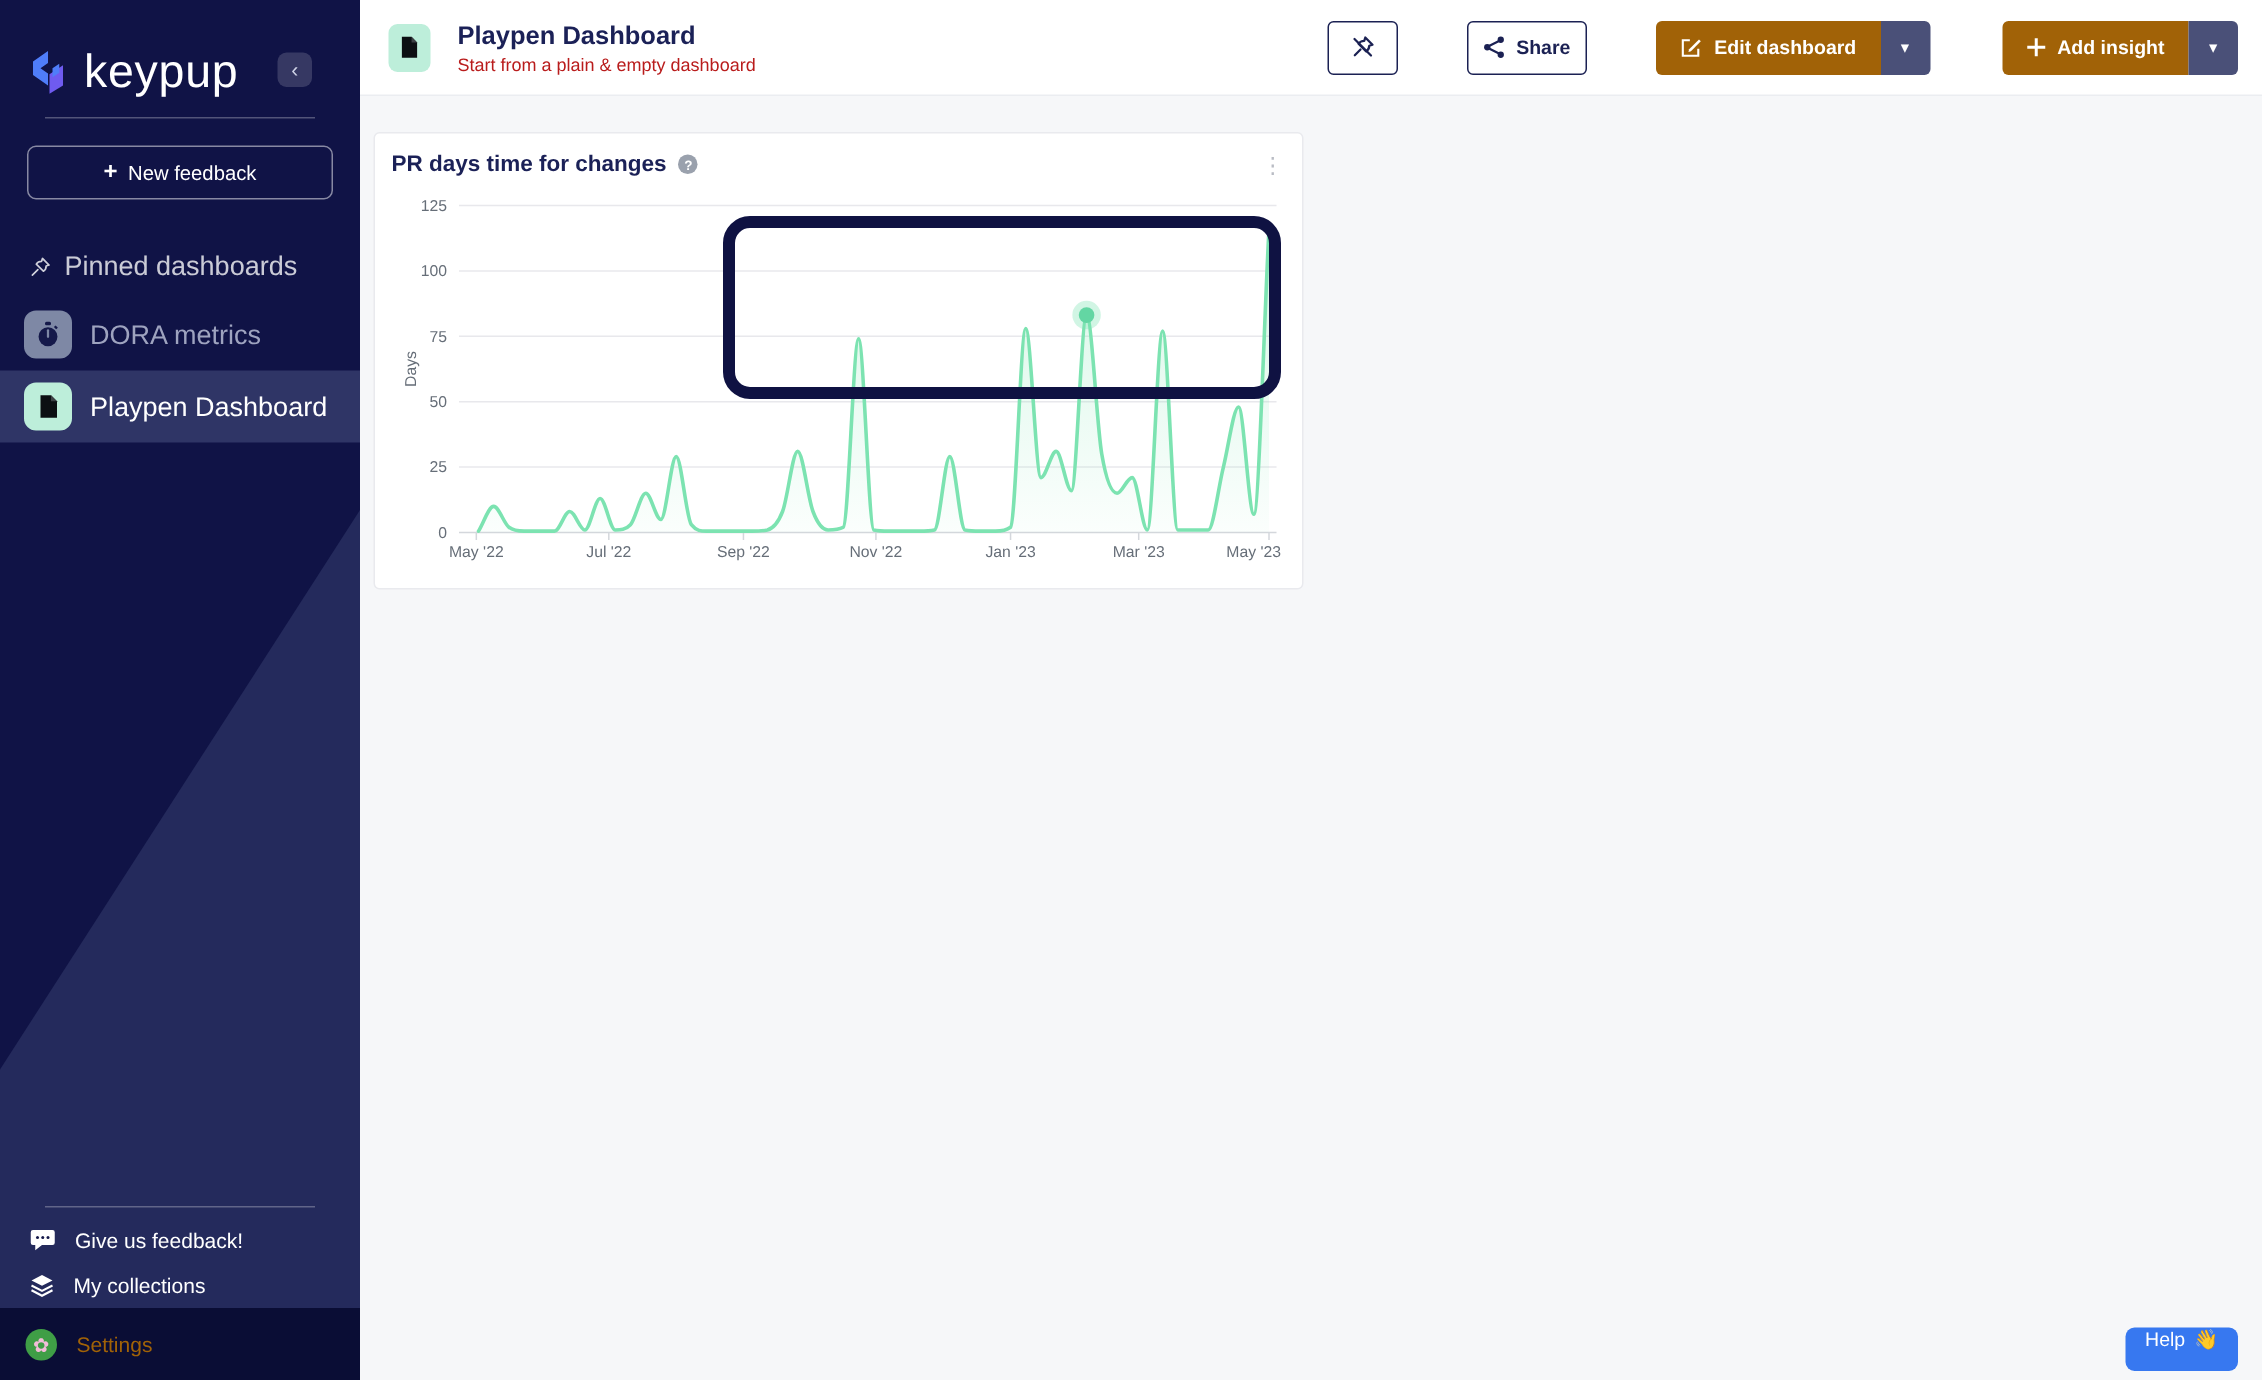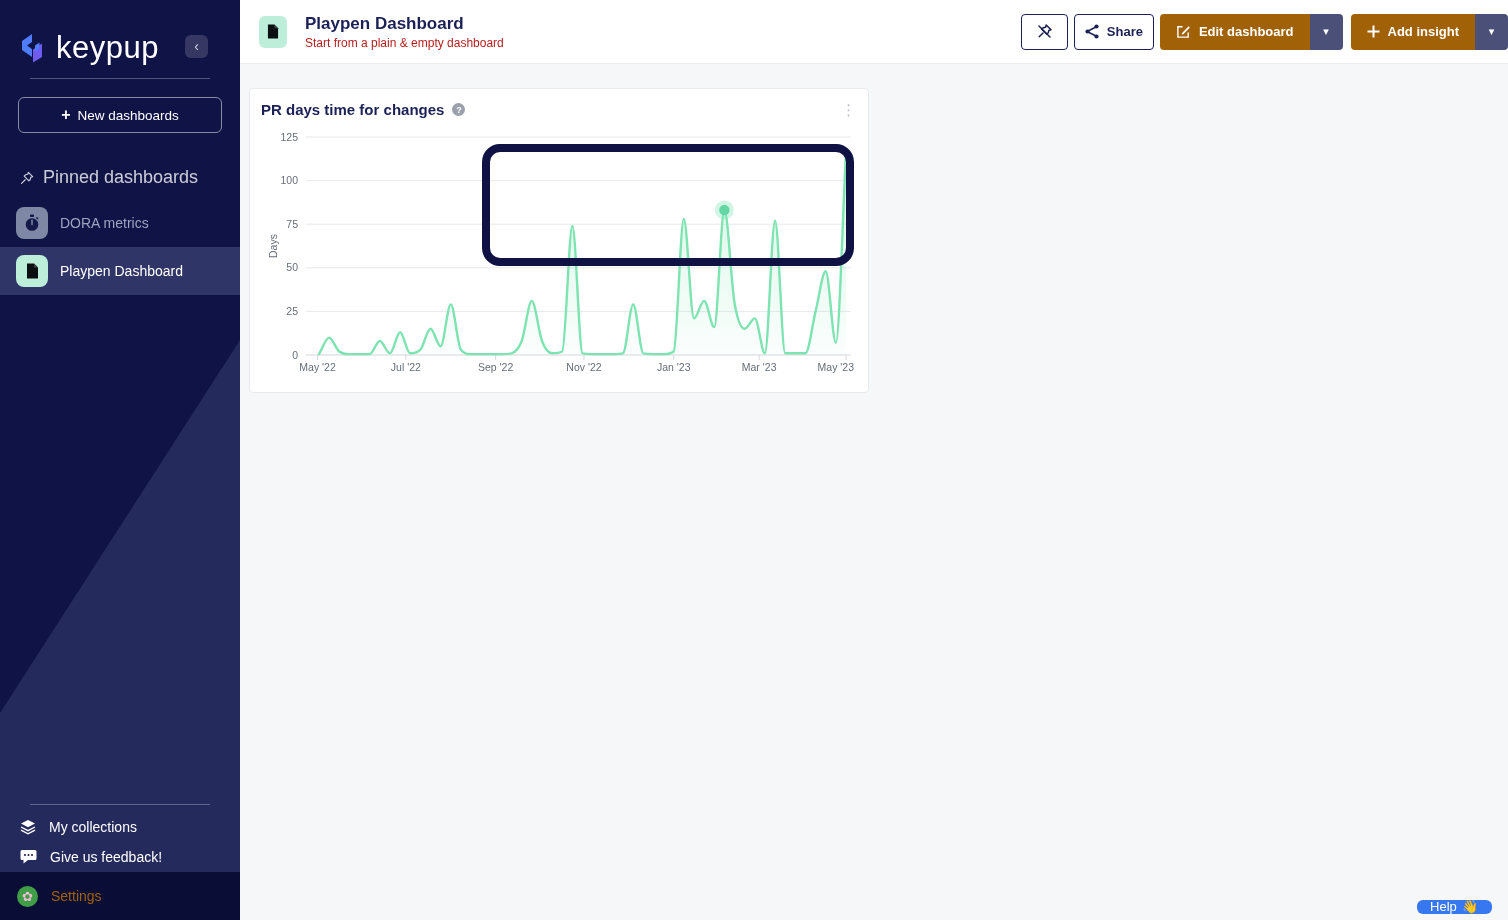--- a/index.html
+++ b/index.html
@@ -38,21 +38,21 @@
   .pinned-header { position:absolute; left:20px; top:167px; display:flex; align-items:center;
               gap:9px; color:rgba(255,255,255,.78); font-size:18px; }
 
   .nav-list { position:absolute; left:0; top:199px; width:240px; }
   .nav-item { height:48px; display:flex; align-items:center; padding-left:16px; cursor:pointer; }
   .nav-item.active { background:#2f3566; }
   .nav-icon { width:32px; height:32px; border-radius:8px; margin-right:12px;
               display:flex; align-items:center; justify-content:center; flex:none; }
   .nav-icon.gray { background:#7e88a5; }
   .nav-icon.mint { background:#bdeeda; }
-  .nav-label { font-size:14px; color:#9ea3bf; }
+  .nav-label { font-size:18px; color:#9ea3bf; }
   .nav-item.active .nav-label { color:#fff; }
 
   .footer-links { position:absolute; left:0; top:812px; width:240px; }
   .footer-link { display:flex; align-items:center; gap:13px; padding:7px 0 7px 20px;
               color:#fff; font-size:14px; cursor:pointer; }
 
   .settings-bar { position:absolute; left:0; bottom:0; width:240px; height:48px;
               background:#0a0d35; display:flex; align-items:center; padding-left:17px;
               gap:13px; cursor:pointer; }
   .avatar { width:21px; height:21px; border-radius:50%; background:#3f9e46;
@@ -62,21 +62,21 @@
 
   
   .topbar { position:absolute; left:240px; top:0; width:1268px; height:64px; background:#fff;
             border-bottom:1px solid #ebedf1; display:flex; align-items:center; z-index:4; }
   .doc-chip { width:28px; height:32px; background:#bdeeda; border-radius:6px; margin-left:19px;
               display:flex; align-items:center; justify-content:center; flex:none; }
   .title-block { margin-left:18px; }
   .page-title { font-size:17px; font-weight:700; color:#1b2157; line-height:1.25; }
   .page-subtitle { font-size:12px; color:#b91c1c; margin-top:2px; }
 
-  .topbar-actions { margin-left:auto; margin-right:0; display:flex; align-items:center; }
+  .topbar-actions { margin-left:auto; margin-right:16px; display:flex; align-items:center;gap:40px; }
   .btn { height:36px; border-radius:4px; font-size:13px; font-weight:700; cursor:pointer;
          display:flex; align-items:center; justify-content:center;
          font-family:"Liberation Sans", sans-serif; }
   .btn-outline { background:#fff; border:1.5px solid #1b2153; color:#1b2153; }
   .btn-solid { background:#a16207; border:none; color:#fff; }
   .icon-btn { width:47px; margin-right:6px; }
   .share-btn { width:80px; gap:8px; margin-right:6px; }
   .split { display:flex; margin-right:8px; }
   .split .main { border-radius:4px 0 0 4px; gap:8px; padding:0 16px; }
   .split .caret { width:33px; height:36px; background:#4a5078; border:none;
@@ -101,24 +101,24 @@
 
   .chart-tooltip { position:absolute; left:407px; top:76px; background:#131842; color:#fff;
          border-radius:6px; padding:6px 10px 7px 10px; font-size:10px; line-height:1.45;
          white-space:nowrap; z-index:6; }
   .chart-tooltip:after { content:""; position:absolute; left:50%; bottom:-6px; margin-left:-6px;
          border:6px solid transparent; border-top-color:#131842; border-bottom:none; }
   .tt-row2 { display:flex; align-items:center; gap:4px; }
   .tt-bullet { color:#7ce3b1; font-size:10px; }
   .tt-value { font-weight:700; }
 
-  .help-btn { position:absolute; right:16px; bottom:6px; height:14px; padding:0 13px;
+  .help-btn { position:absolute; right:16px; bottom:6px; height:29px; padding:0 13px;
          background:#3778f0; border:none; border-radius:6px; color:#fff; font-size:13px;
          cursor:pointer; font-family:"Liberation Sans", sans-serif;
-         display:flex; align-items:flex-end; gap:6px; z-index:7; }
+         display:flex; align-items:flex-start; gap:6px; z-index:7; }
 </style>
 </head>
 <body>
 
 <nav class="sidebar">
   <div class="diag"></div>
   <div class="sidebar-inner">
 
     <div class="logo-row">
       <svg class="logo-mark" viewBox="0 0 30 30">
@@ -127,21 +127,21 @@
         <polygon points="17,12.5 21.5,9.5 21.5,15.5 17,18.5" fill="#4f7df9"></polygon>
       </svg>
       <span class="logo-text">keypup</span>
       <button class="collapse-btn">‹</button>
     </div>
 
     <div class="sidebar-divider divider-top"></div>
 
     <button class="new-dash-btn">
       <span class="plus">+</span>
-      <span>New dashboards</span>
+      <span>New feedback</span>
     </button>
 
     <div class="pinned-header">
       <svg width="14" height="14" viewBox="0 0 16 16">
         <path d="M9.5 1.5 L14.5 6.5 L12.3 7.2 A4.6 4.6 0 0 1 10.2 11.2 L4.8 5.8 A4.6 4.6 0 0 1 8.8 3.7 Z" fill="none" stroke="rgba(255,255,255,.8)" stroke-width="1.3" stroke-linejoin="round"></path>
         <line x1="6" y1="10" x2="1.8" y2="14.2" stroke="rgba(255,255,255,.8)" stroke-width="1.3" stroke-linecap="round"></line>
       </svg>
       <span>Pinned dashboards</span>
     </div>
 
@@ -165,35 +165,35 @@
           </svg>
         </span>
         <span class="nav-label">Playpen Dashboard</span>
       </div>
     </div>
 
     <div class="sidebar-divider divider-bottom"></div>
 
     <div class="footer-links">
       <div class="footer-link">
-        <svg width="16" height="16" viewBox="0 0 16 16">
-          <polygon points="8,1 15,4.6 8,8.2 1,4.6" fill="#fff"></polygon>
-          <polyline points="1,8 8,11.6 15,8" fill="none" stroke="#fff" stroke-width="1.4"></polyline>
-          <polyline points="1,11.2 8,14.8 15,11.2" fill="none" stroke="#fff" stroke-width="1.4"></polyline>
-        </svg>
-        <span>My collections</span>
-      </div>
-      <div class="footer-link">
         <svg width="17" height="16" viewBox="0 0 17 16">
           <path d="M2 1 H15 A1.5 1.5 0 0 1 16.5 2.5 V9.5 A1.5 1.5 0 0 1 15 11 H8 L3.5 14.5 V11 H2 A1.5 1.5 0 0 1 0.5 9.5 V2.5 A1.5 1.5 0 0 1 2 1 Z" fill="#fff"></path>
           <circle cx="5" cy="6" r="1" fill="#15194a"></circle>
           <circle cx="8.5" cy="6" r="1" fill="#15194a"></circle>
           <circle cx="12" cy="6" r="1" fill="#15194a"></circle>
         </svg>
         <span>Give us feedback!</span>
+      </div>
+      <div class="footer-link">
+        <svg width="16" height="16" viewBox="0 0 16 16">
+          <polygon points="8,1 15,4.6 8,8.2 1,4.6" fill="#fff"></polygon>
+          <polyline points="1,8 8,11.6 15,8" fill="none" stroke="#fff" stroke-width="1.4"></polyline>
+          <polyline points="1,11.2 8,14.8 15,11.2" fill="none" stroke="#fff" stroke-width="1.4"></polyline>
+        </svg>
+        <span>My collections</span>
       </div>
     </div>
 
     <div class="settings-bar">
       <span class="avatar">✿</span>
       <span class="settings-label">Settings</span>
     </div>
 
   </div>
 </nav>

